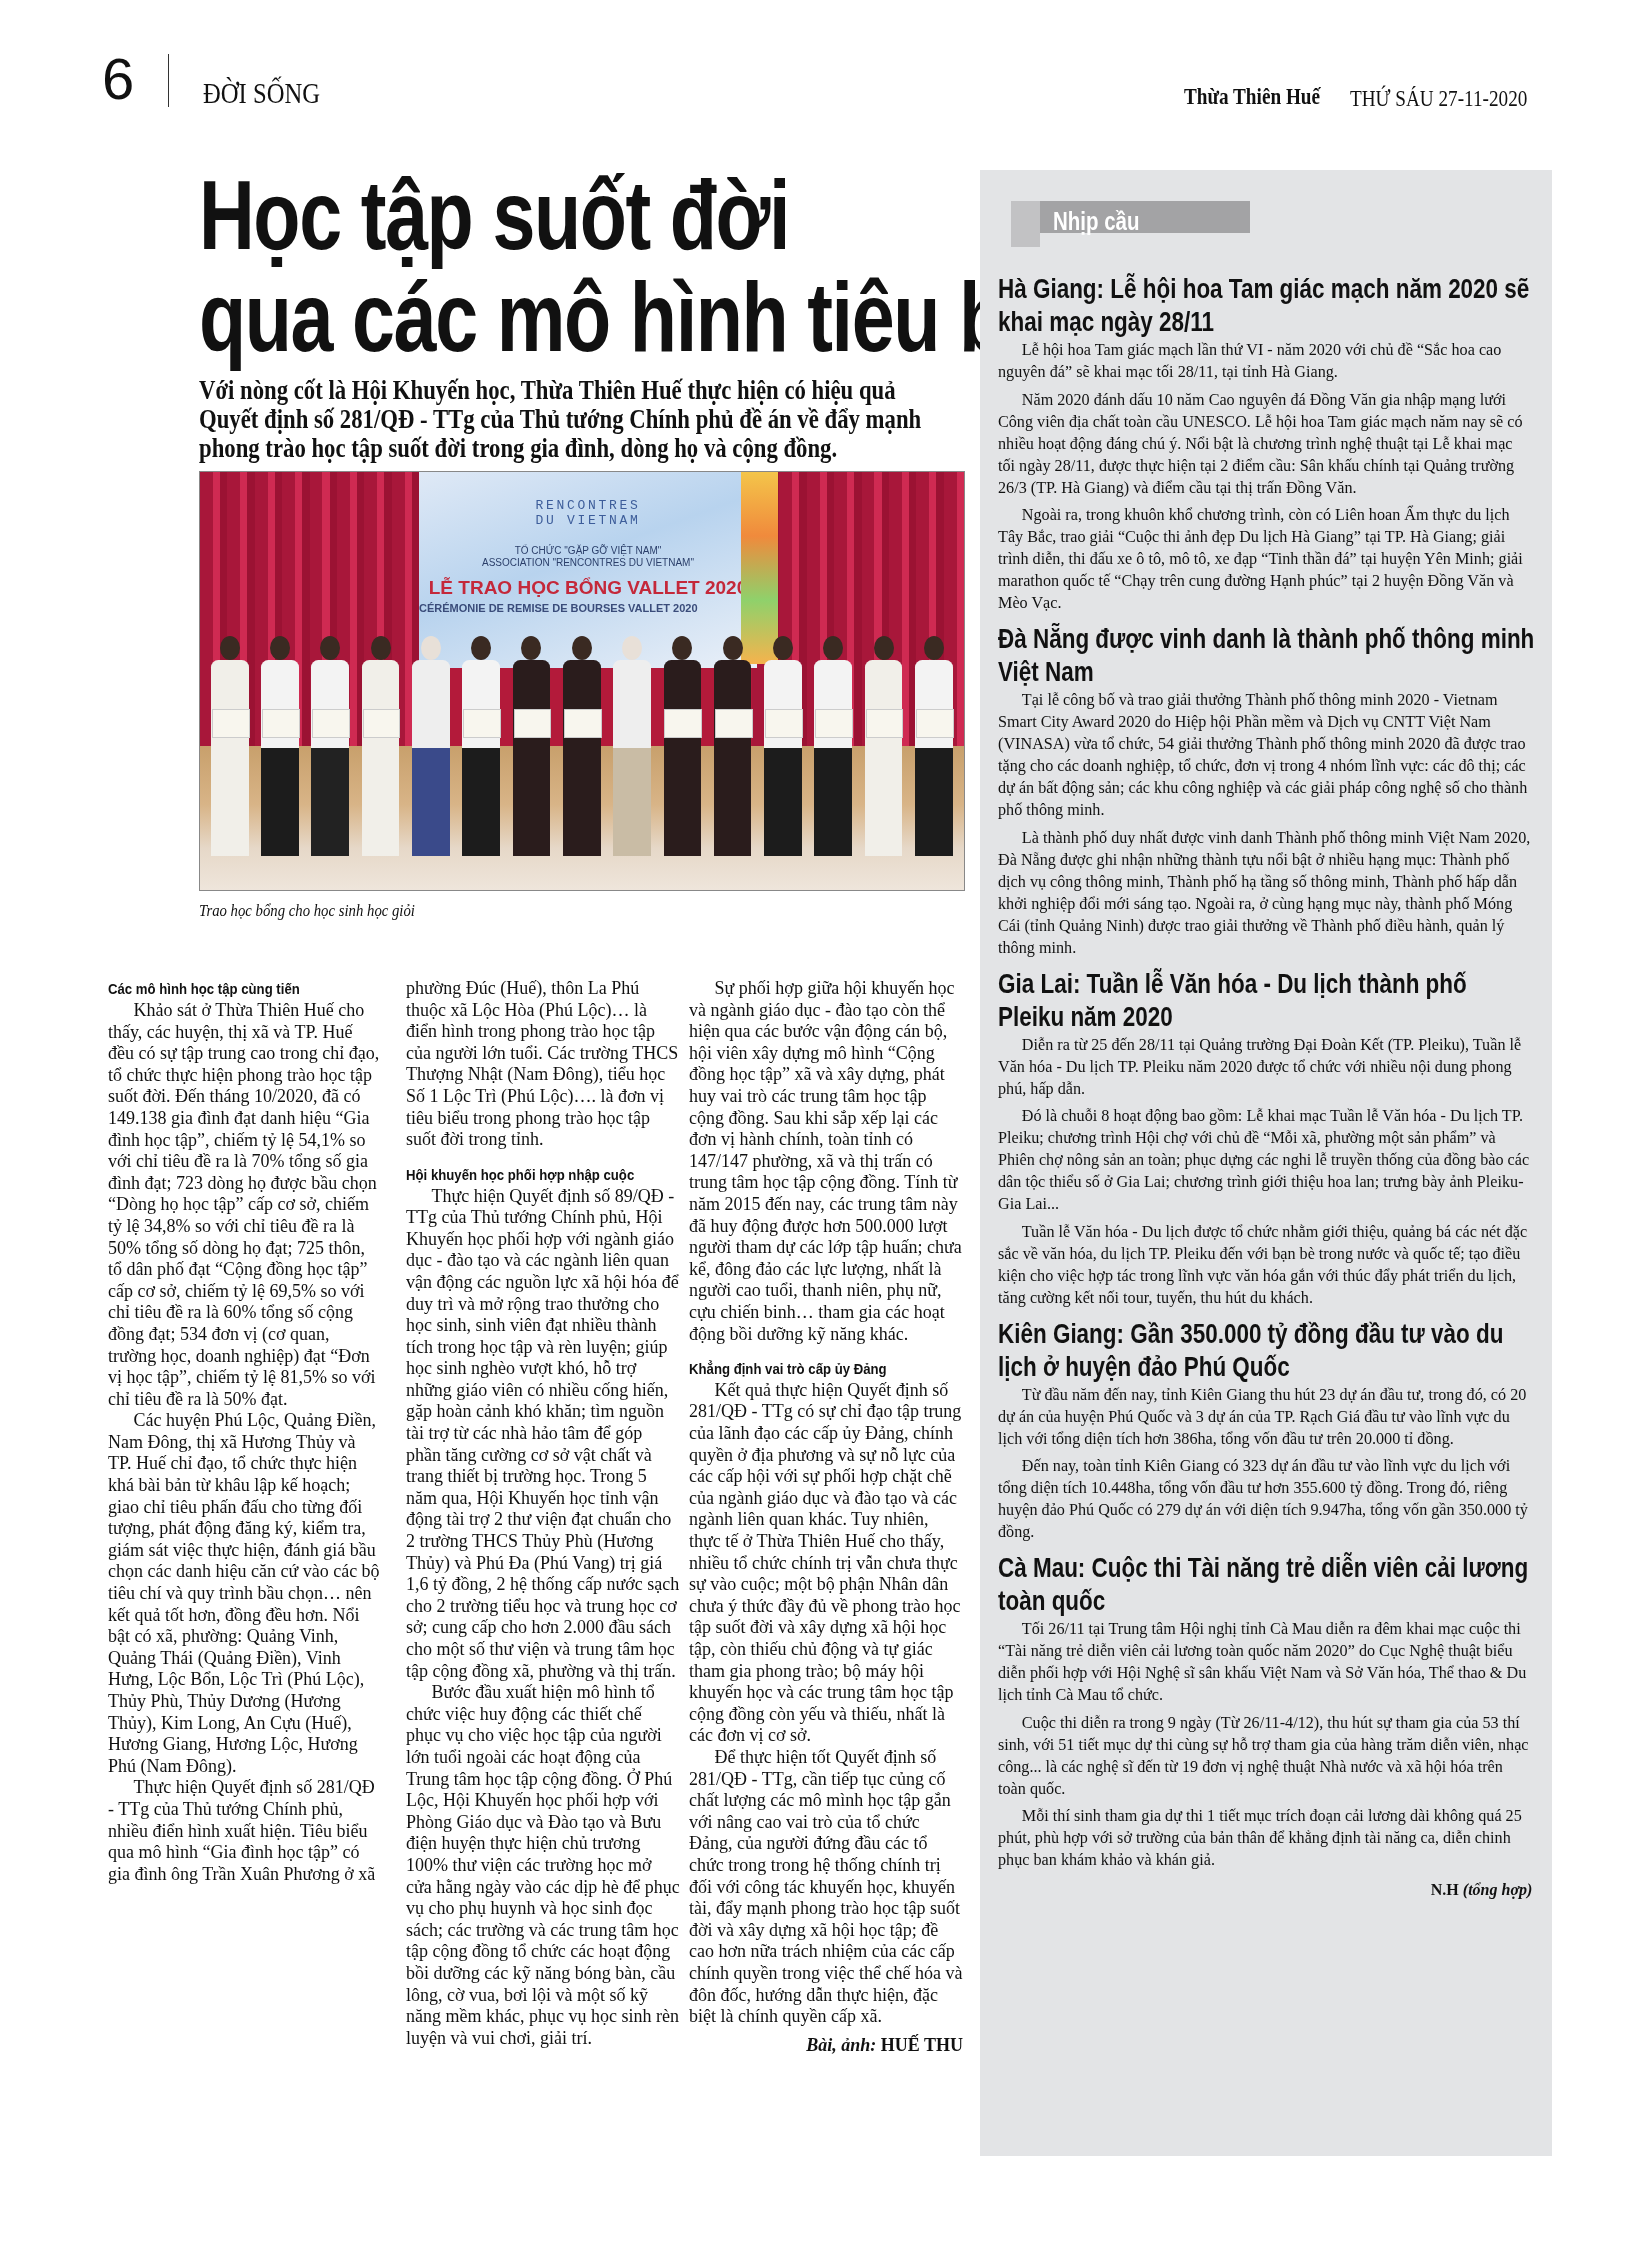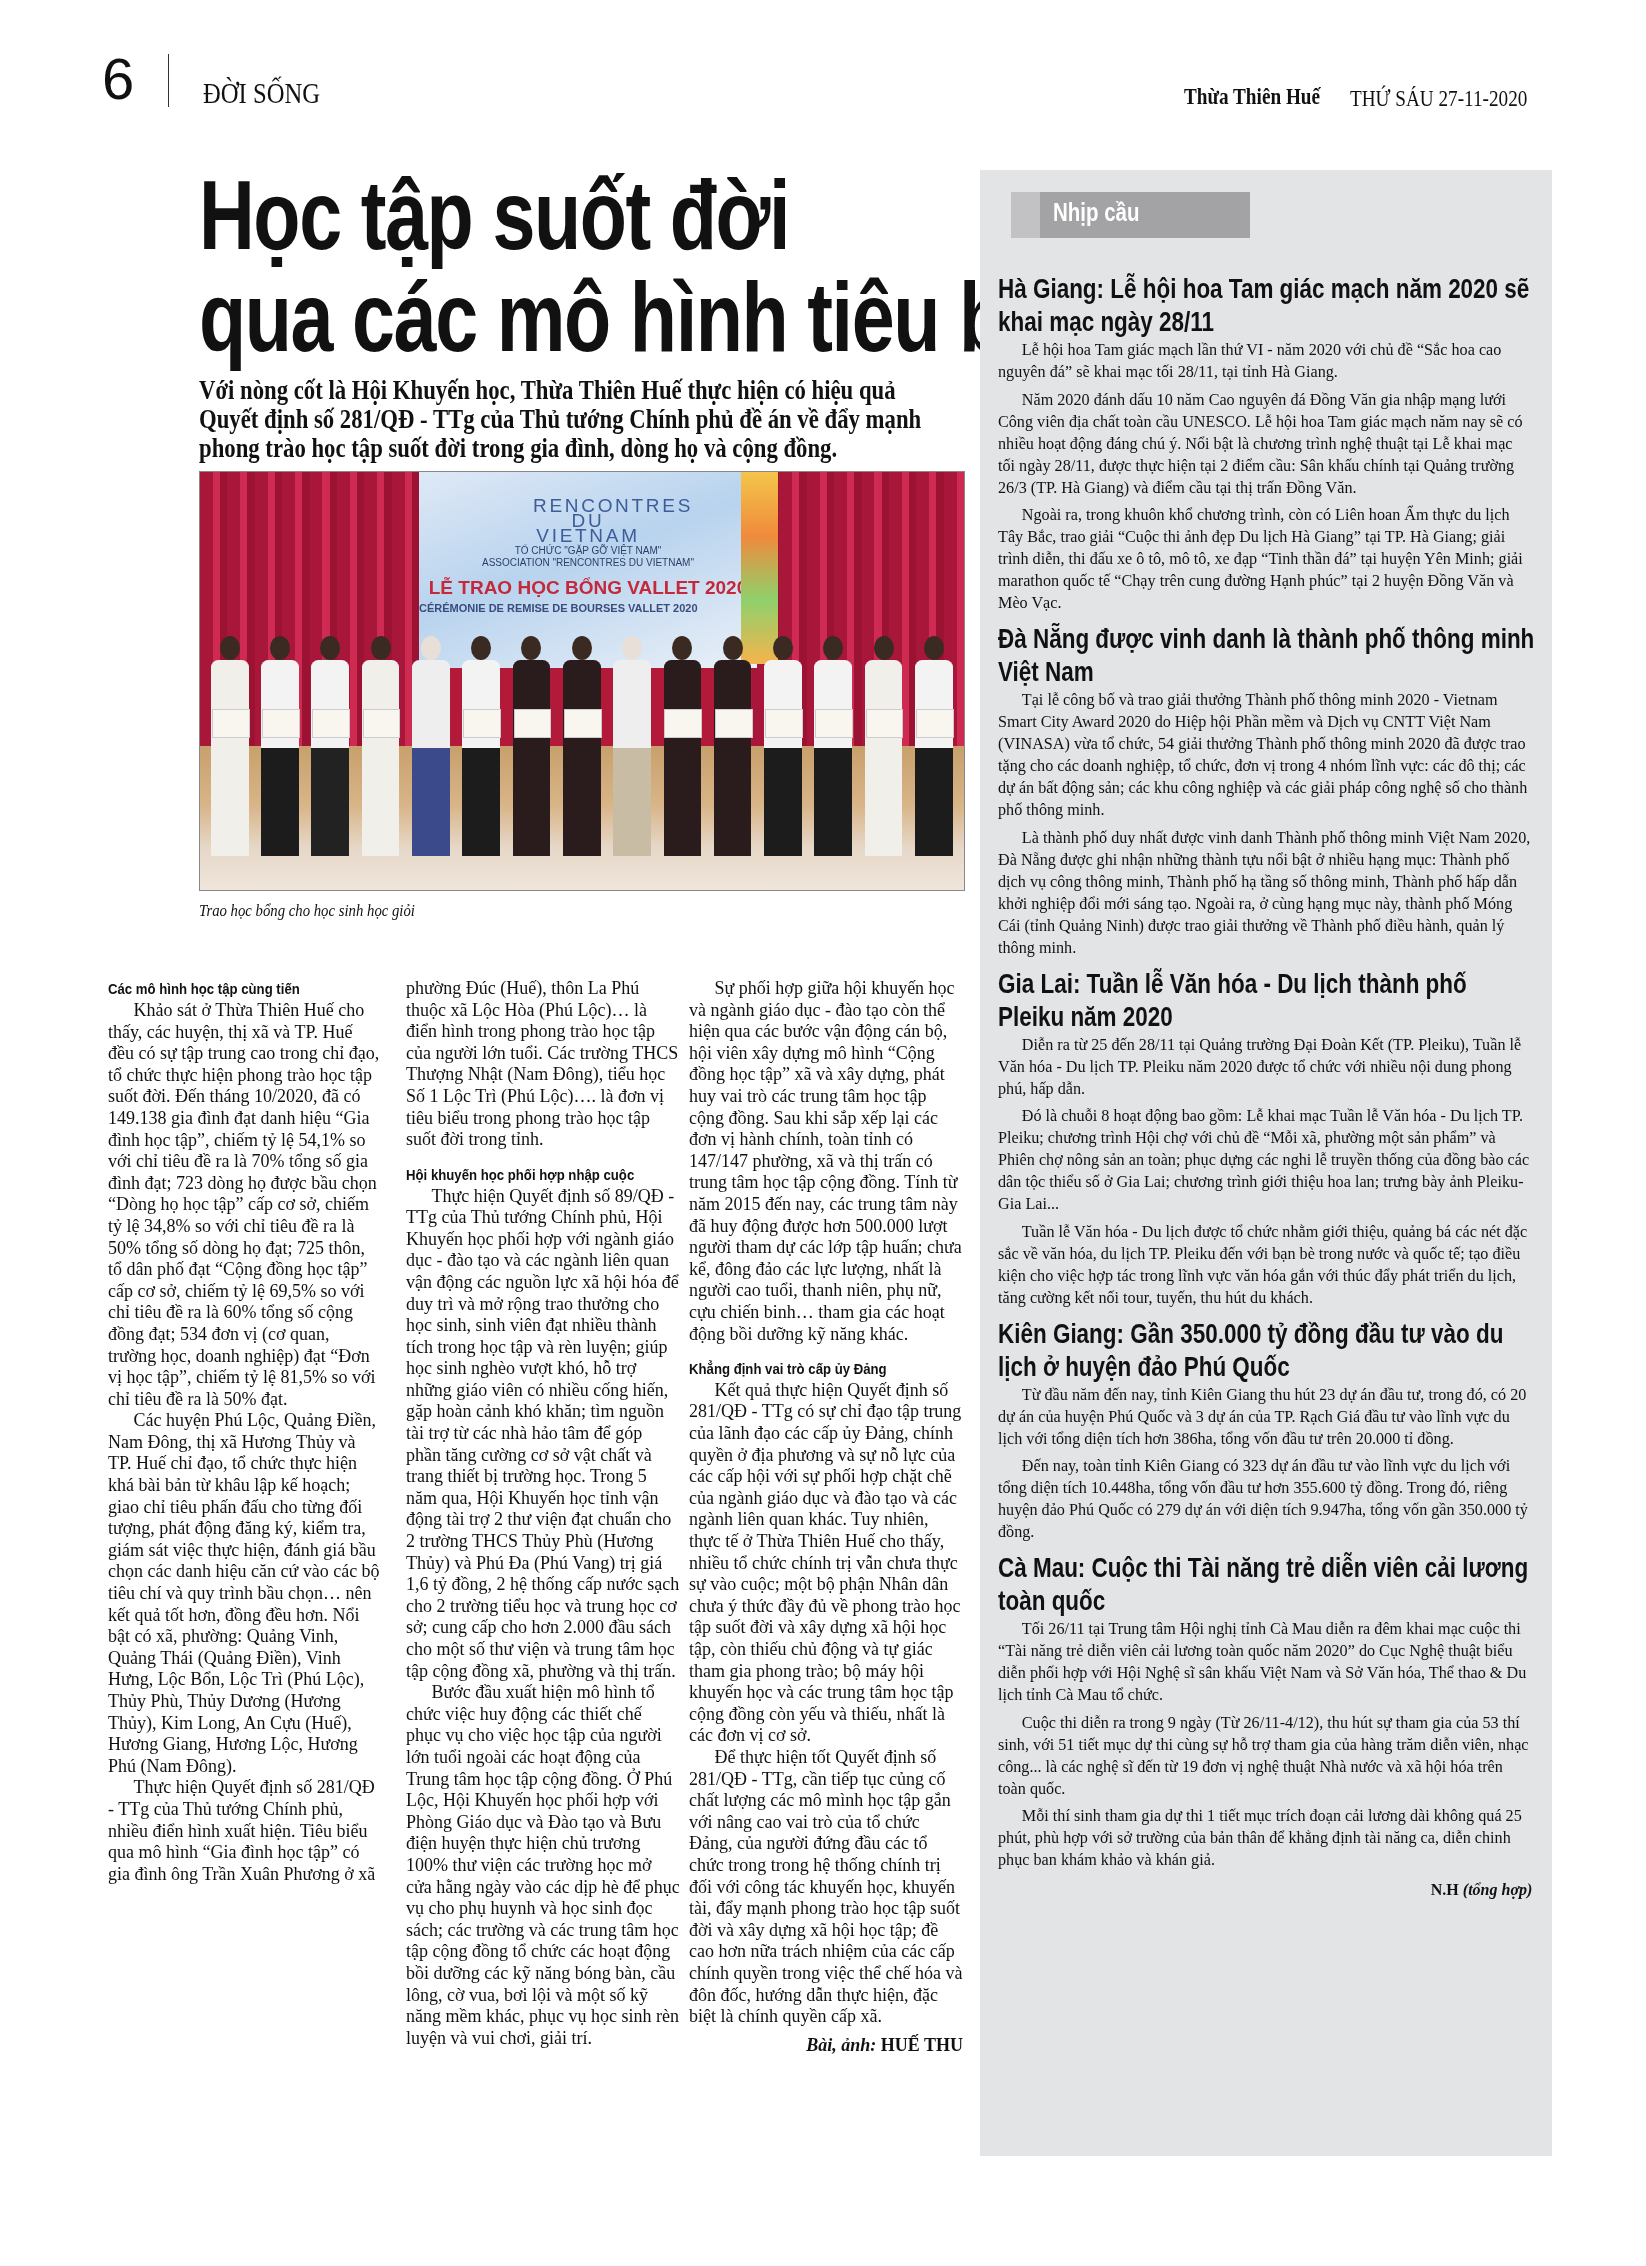--- a/index.html
+++ b/index.html
@@ -14,21 +14,21 @@
 
   .headline { position: absolute; left: 199px; top: 164px; width: 786px; font-family: "Liberation Sans", sans-serif; font-weight: bold; font-size: 99px; line-height: 102px; letter-spacing: -1.8px; transform: scaleX(0.78); transform-origin: left top; white-space: nowrap; }
   .headline div { width: 1005px; }
 
   .lede { position: absolute; left: 199px; top: 376px; width: 895px; font-family: "Liberation Serif", serif; font-weight: bold; font-size: 27.4px; line-height: 29px; transform: scaleX(0.83); transform-origin: left top; }
 
   .photo { position: absolute; left: 199px; top: 471px; width: 764px; height: 418px; overflow: hidden; border: 0.9px solid #888; background: #b31a3a; }
   .curtain-l { position: absolute; left: 0; top: 0; width: 228px; height: 274px; background: repeating-linear-gradient(90deg, #a8173a 0 12.8px, #cf2a52 12.8px 20px, #9b1233 20px 27.4px); }
   .curtain-r { position: absolute; right: 0; top: 0; width: 212px; height: 274px; background: repeating-linear-gradient(90deg, #a8173a 0 12.8px, #cf2a52 12.8px 20px, #9b1233 20px 27.4px); }
   .backdrop { position: absolute; left: 219px; top: 0; width: 338px; height: 196px; background: linear-gradient(160deg, #dfe9f6 0%, #b8d3ee 45%, #eaf0f8 100%); }
-  .backdrop-logo { position: absolute; left: 114px; top: 27.4px; font-family: Liberation Sans, sans-serif; font-size: 19px; color: #3d5d9a; letter-spacing: 2.7px; line-height: 14.6px; text-align: center; width: 110px; }
+  .backdrop-logo { position: absolute; left: 114px; top: 27.4px; font-family: Liberation Mono, monospace; font-size: 13px; color: #3d5d9a; letter-spacing: 2.7px; line-height: 14.6px; text-align: center; width: 110px; }
   .backdrop-org { position: absolute; left: 0; top: 73px; width: 338px; text-align: center; font-family: "Liberation Sans", sans-serif; font-size: 10px; color: #2b3f6a; line-height: 12px; }
   .backdrop-title { position: absolute; left: 0; top: 105px; width: 338px; text-align: center; font-family: "Liberation Sans", sans-serif; font-weight: bold; font-size: 19px; color: #c4283a; }
   .backdrop-sub { position: absolute; left: 0; top: 130px; width: 338px; font-family: "Liberation Sans", sans-serif; font-weight: bold; font-size: 11px; color: #3a4c7a; }
   .backdrop-kids { position: absolute; left: 541px; top: 0; width: 37px; height: 192px; background: linear-gradient(180deg, #f4c54a, #f08a3c, #8fd16b, #f5b34d); }
   .stage { position: absolute; left: 0; top: 274px; width: 764px; height: 146px; background: linear-gradient(180deg, #c8a06c 0%, #d8b487 40%, #e6d8c8 70%, #efe6dc 100%); }
   .people { position: absolute; left: 7.3px; top: 164px; width: 749px; height: 256px; display: flex; gap: 5.5px; }
   .person { flex: 1; position: relative; }
   .person .head { position: absolute; left: 50%; top: 0; width: 20px; height: 24px; margin-left: -10px; background: #3a2a22; border-radius: 50%; }
   .person .body { position: absolute; left: 8%; top: 24px; width: 84%; height: 196px; border-radius: 7.3px 7.3px 0 0; }
   .person .cert { position: absolute; left: 10%; top: 73px; width: 80%; height: 27.4px; background: #f8f6ee; border: 0.9px solid #ccc; }
@@ -39,21 +39,21 @@
   .col p { margin: 0; text-indent: 25.6px; }
   .col h3 { margin: 0; font-family: "Liberation Sans", sans-serif; font-weight: bold; font-size: 15.5px; line-height: 22px; transform: scaleX(0.85); transform-origin: left; white-space: nowrap; }
   .col1 { left: 108px; width: 274px; }
   .col2 { left: 398px; width: 274px; margin-left: 8px; }
   .col3 { left: 689px; width: 274px; }
   .col .gap { height: 12.8px; }
   .byline { text-align: right; margin-top: 7.3px; font-weight: bold; }
   .byline .ital { font-style: italic; }
 
   .sidebar { position: absolute; left: 980px; top: 170px; width: 572px; height: 1986px; background: #e3e4e6; }
-  .sidebar-label { position: absolute; left: 31px; top: 22px; width: 239px; height: 46px; background: #a3a3a5; }
+  .sidebar-label { position: absolute; left: 31px; top: 31px; width: 239px; height: 32px; background: #a3a3a5; }
   .sidebar-label .stripe { position: absolute; left: 0; top: 0; width: 29px; height: 46px; background: #c2c2c4; }
   .sidebar-label .txt { position: absolute; left: 42px; top: 5.5px; font-family: "Liberation Sans", sans-serif; font-weight: bold; font-size: 25.6px; color: #fff; transform: scaleX(0.8); transform-origin: left; }
   .sb-content { position: absolute; left: 18.3px; top: 102px; width: 534px; }
   .sb-content h2 { margin: 0; font-family: "Liberation Sans", sans-serif; font-weight: bold; font-size: 27.4px; line-height: 33px; transform: scaleX(0.82); transform-origin: left; width: 658px; }
   .sb-content p { margin: 0 0 5.5px 0; font-family: "Liberation Serif", serif; font-size: 17.4px; line-height: 22px; text-indent: 25.6px; transform: scaleX(0.93); transform-origin: left; width: 574px; }
   .sb-content .story { margin-bottom: 9.1px; }
   .sb-sign { text-align: right; font-family: "Liberation Serif", serif; font-weight: bold; font-size: 16px; margin-top: 11px; padding-right: 0px; }
   .sb-sign .ital { font-style: italic; }
 </style>
 </head>

